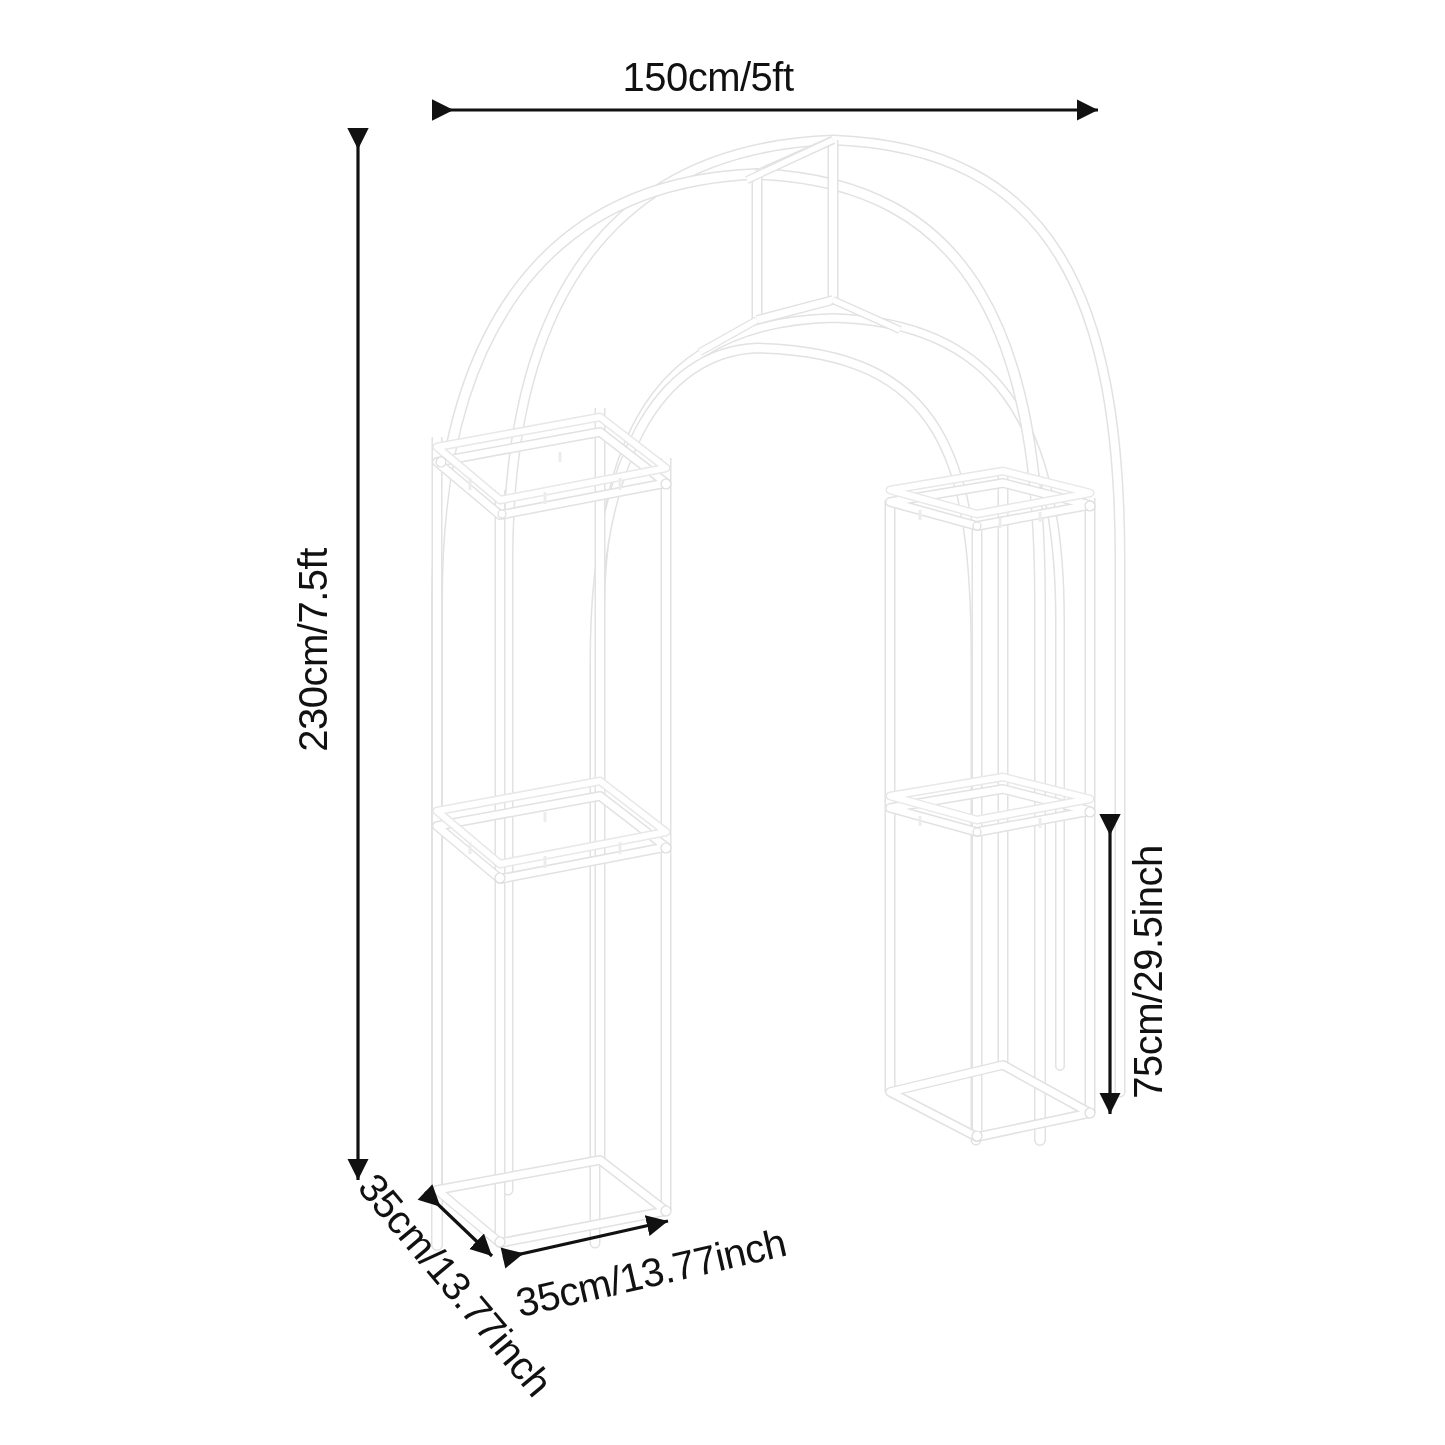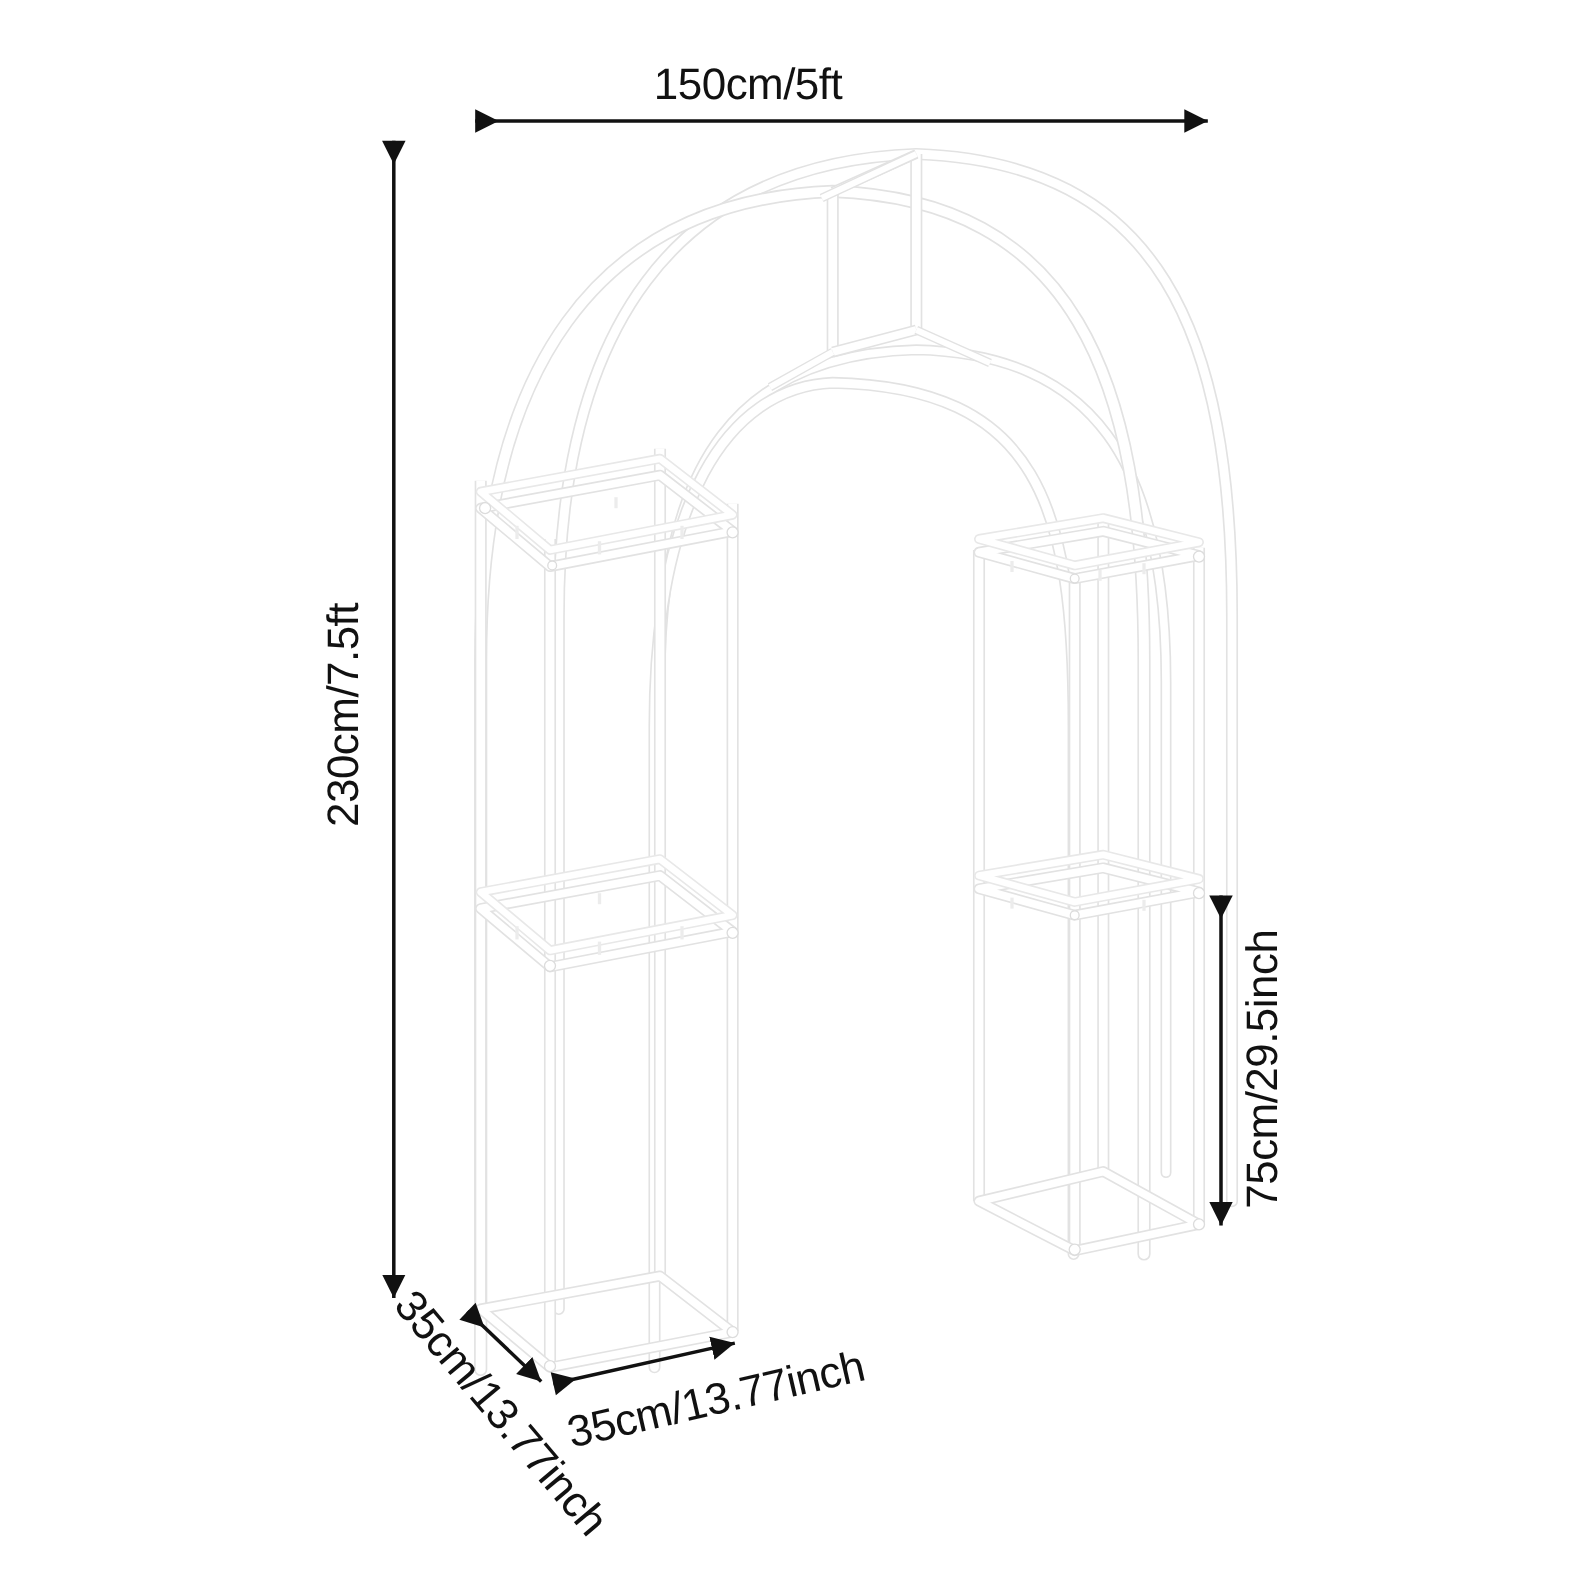--- a/index.html
+++ b/index.html
@@ -27,21 +27,21 @@
   }
   .dim-label {
     position: absolute;
     color: #111111;
     font-family: "Liberation Sans", sans-serif;
     font-weight: 400;
     white-space: nowrap;
     letter-spacing: -0.5px;
   }
   #label-width {
-    left: 680px;
+    left: 708px;
     top: 55px;
     transform: translateX(-50%);
     font-size: 40px;
   }
   #label-height {
     left: 313px;
     top: 650px;
     transform: translate(-50%, -50%) rotate(-90deg);
     font-size: 40px;
   }

